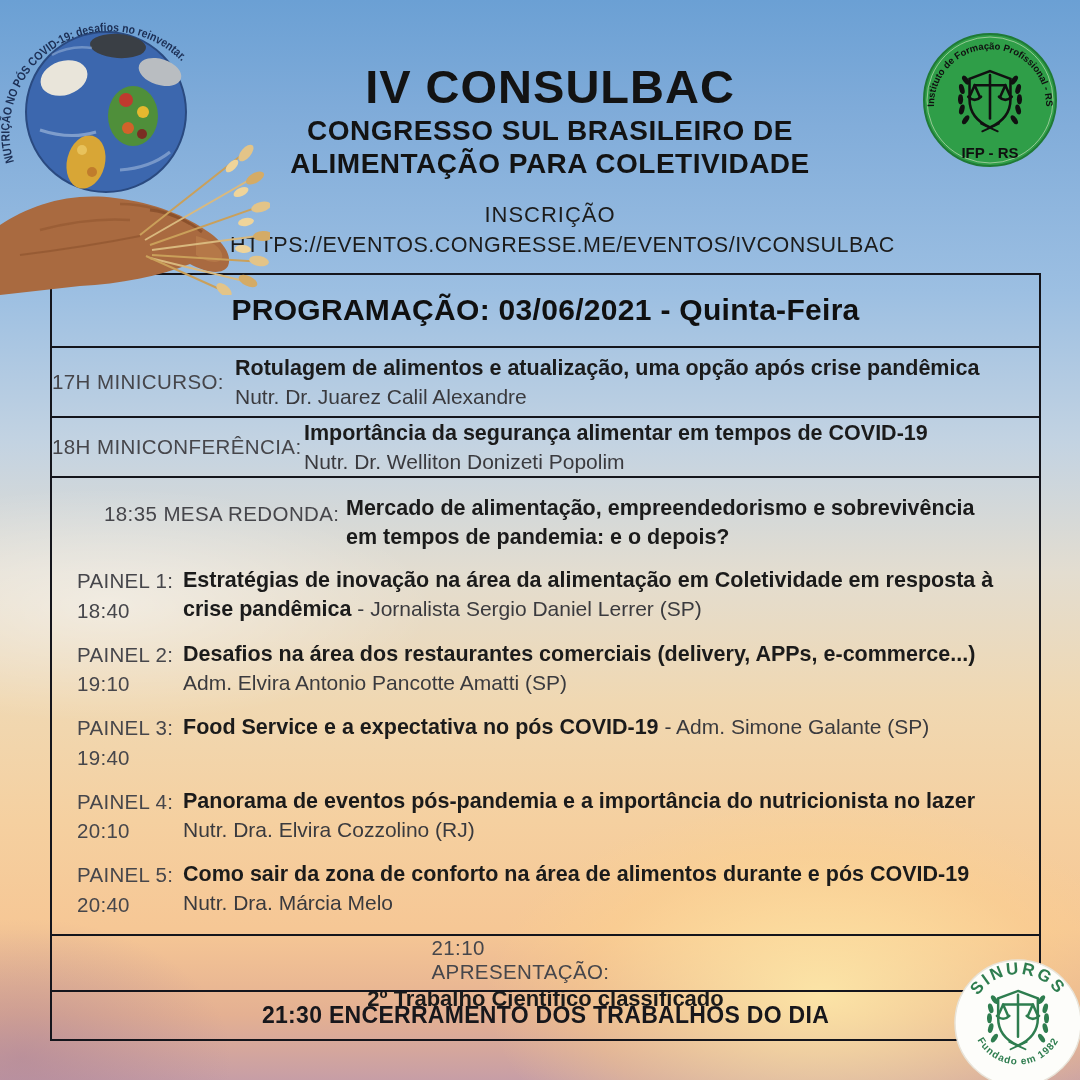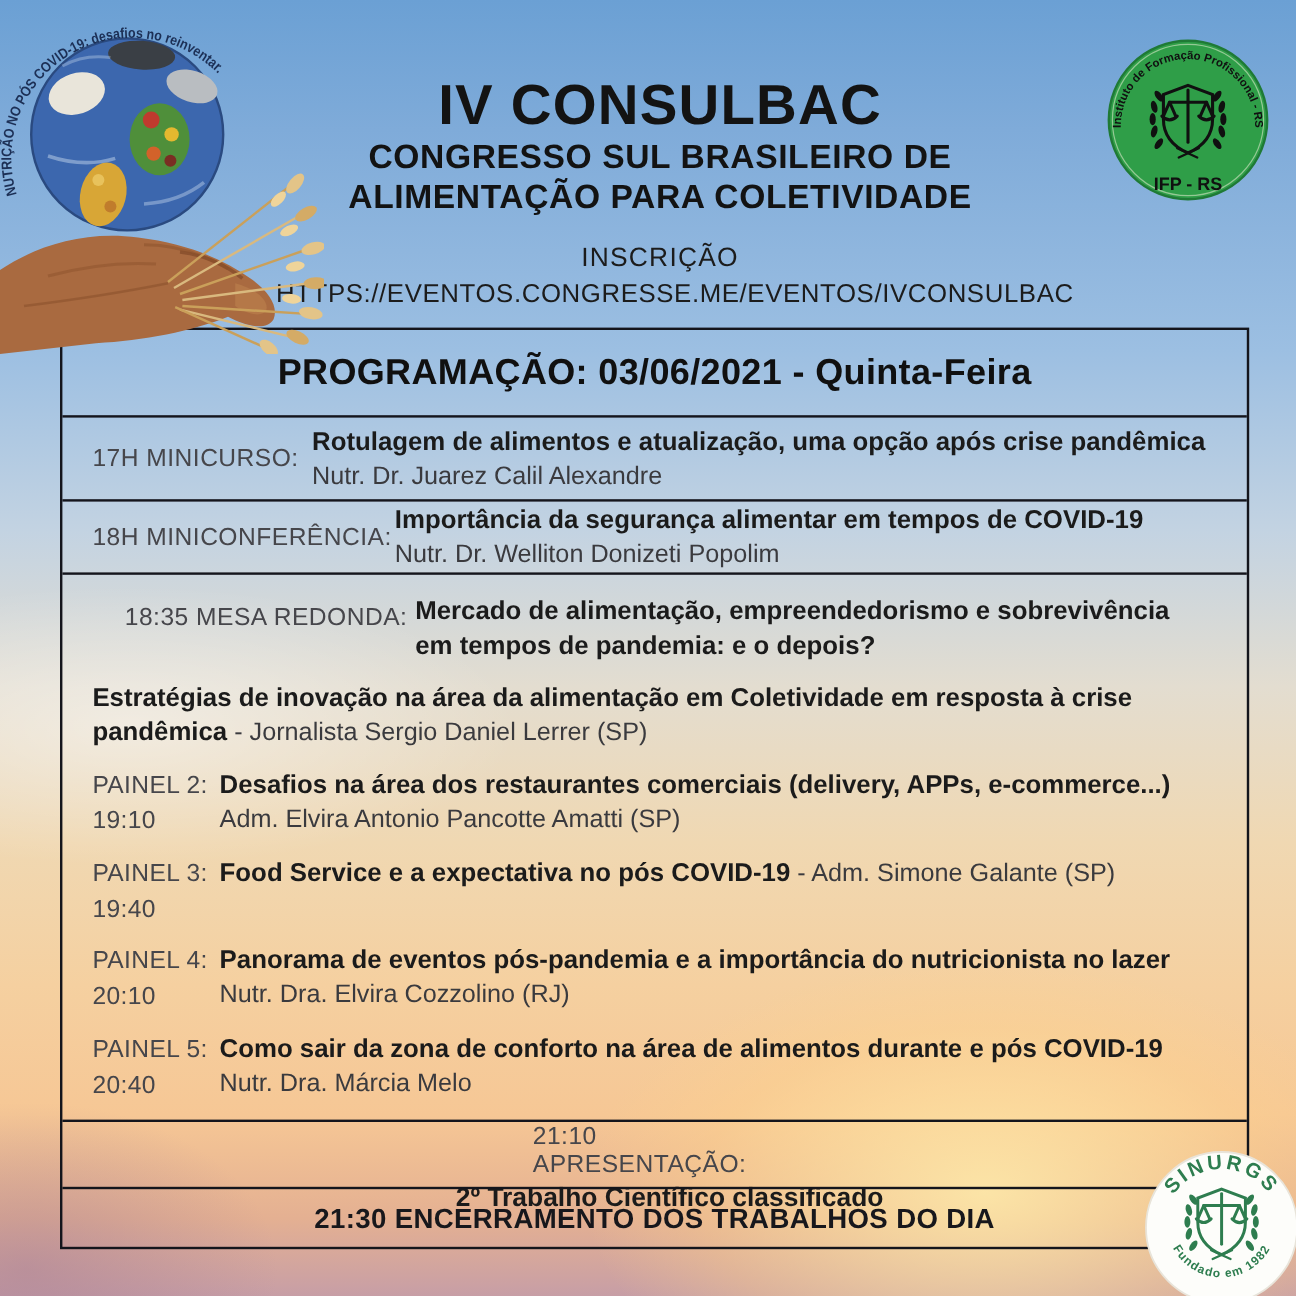--- a/index.html
+++ b/index.html
@@ -17,21 +17,21 @@
   .title-block h1{margin:0;font-size:47px;font-weight:800;letter-spacing:1px;line-height:1.05;}
   .subtitle{font-size:28px;font-weight:800;line-height:1.16;letter-spacing:.5px;margin-top:4px;}
   .inscr{margin-top:22px;font-size:22px;letter-spacing:1px;color:#1c1c1c;}
   .inscr-url{margin-top:5px;font-size:21.5px;letter-spacing:.5px;color:#1c1c1c;}
   
   .schedule{position:absolute;left:50px;top:273px;width:991px;height:768px;
     border:2px solid #14151c;box-sizing:border-box;display:flex;flex-direction:column;z-index:1;}
   .srow{box-sizing:border-box;border-top:2px solid #14151c;display:flex;align-items:center;}
   .srow:first-child{border-top:none;}
   .sched-header{height:88px;justify-content:center;font-size:30px;font-weight:800;color:#101010;letter-spacing:.3px;}
-  .r-session{padding-left:25px;}
+  .r-session{}
   .r1{height:86px;}  .r2{height:75px;}
   .r4{height:56px;flex-direction:column;}  .r5{height:61px;justify-content:center;}
   .sess-label{font-size:20.5px;color:#46464b;letter-spacing:.4px;flex:none;}
   .w180{width:183px;} .w250{width:252px;} .w228{width:228px;}
   .sess-title{font-size:21.5px;font-weight:700;color:#1b1b1b;line-height:1.35;}
   .sess-speaker{font-size:21px;color:#3a3a3e;line-height:1.3;}
   .r3{flex:1;display:block;padding:16px 26px 0 25px;}
   .block{display:flex;margin-bottom:14px;justify-content:center;}
   .mesa-label{width:242px;font-size:20.5px;color:#46464b;letter-spacing:.4px;flex:none;padding-top:8px;}
   .mesa-title{font-size:21.5px;font-weight:700;color:#1b1b1b;line-height:1.35;max-width:640px;}
@@ -181,20 +181,24 @@
       </div>
     </div>
 
     <div class="srow r3">
       <div class="block">
         <div class="mesa-label">18:35 MESA REDONDA:</div>
         <div class="mesa-title">Mercado de alimentação, empreendedorismo e sobrevivência em tempos de pandemia: e o depois?</div>
       </div>
 
       <div class="block">
+        <div class="panel-col">
+          <div>PAINEL 1:</div>
+          <div>18:40</div>
+        </div>
         <div class="panel-content"><span class="pt">Estratégias de inovação na área da alimentação em Coletividade em resposta à crise pandêmica</span><span class="ps"> - Jornalista Sergio Daniel Lerrer (SP)</span>
         </div>
       </div>
 
       <div class="block">
         <div class="panel-col">
           <div>PAINEL 2:</div>
           <div>19:10</div>
         </div>
         <div class="panel-content">

